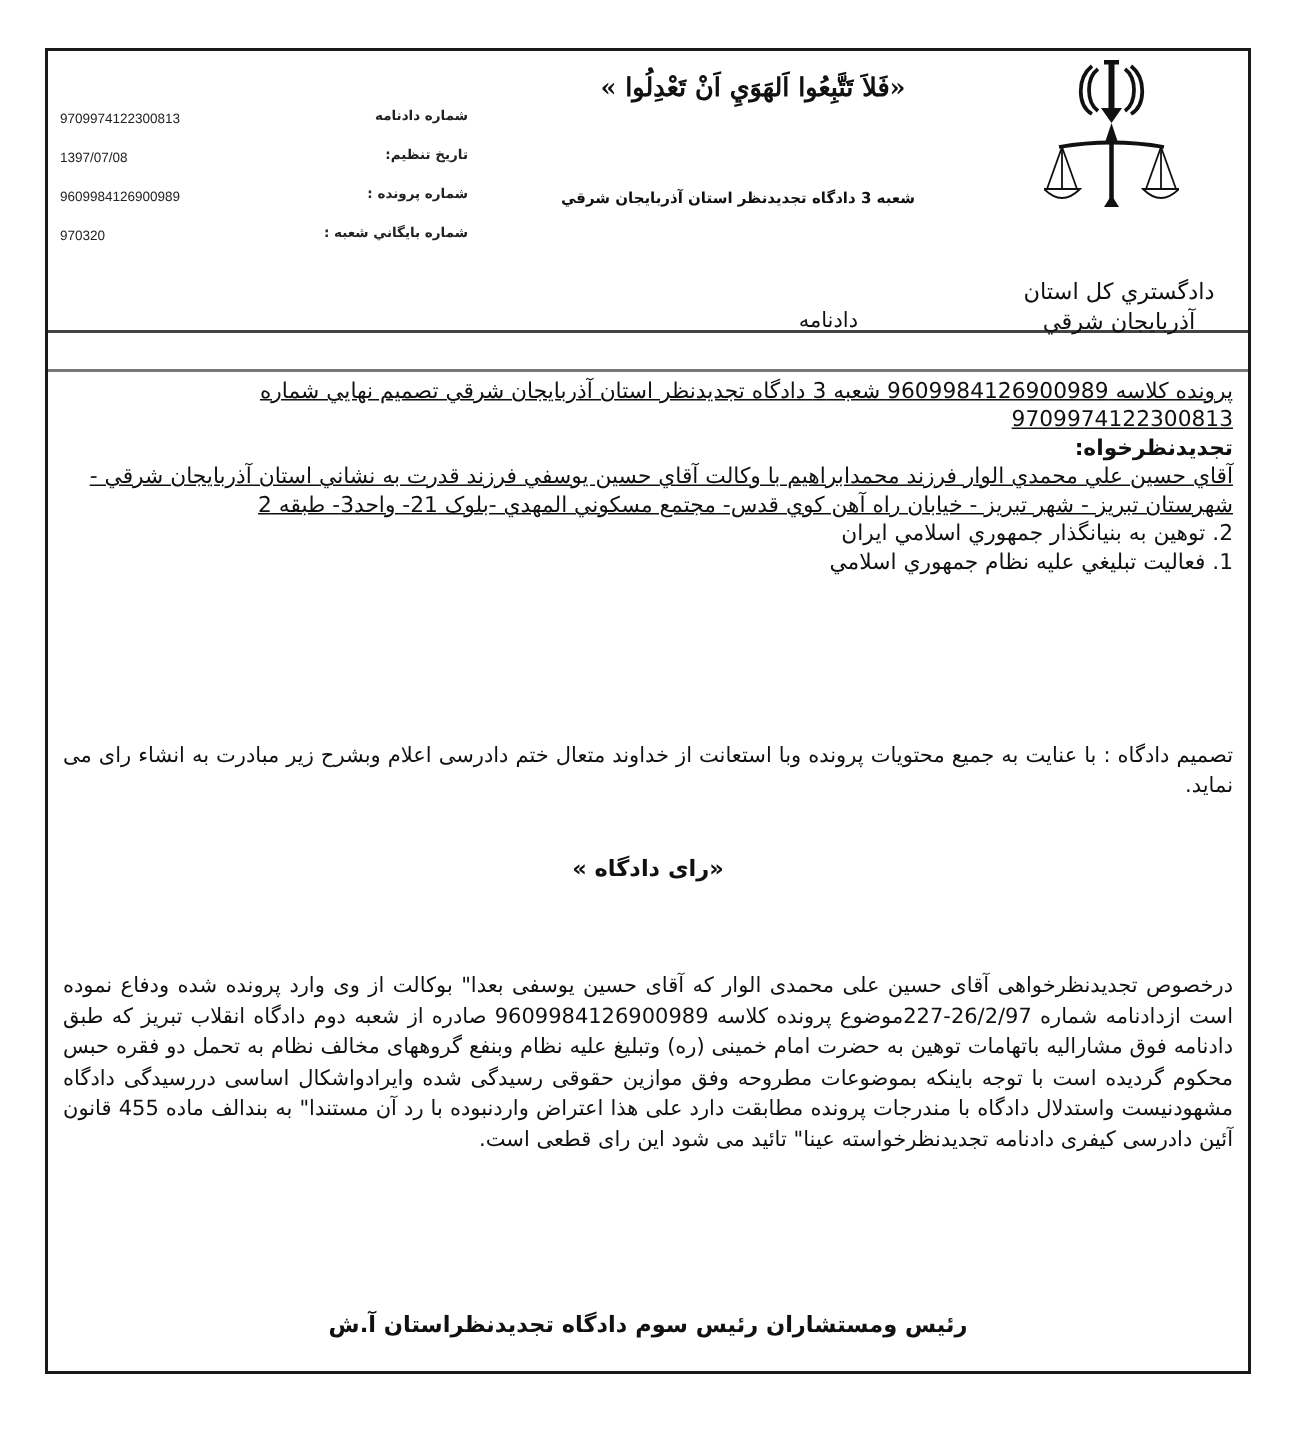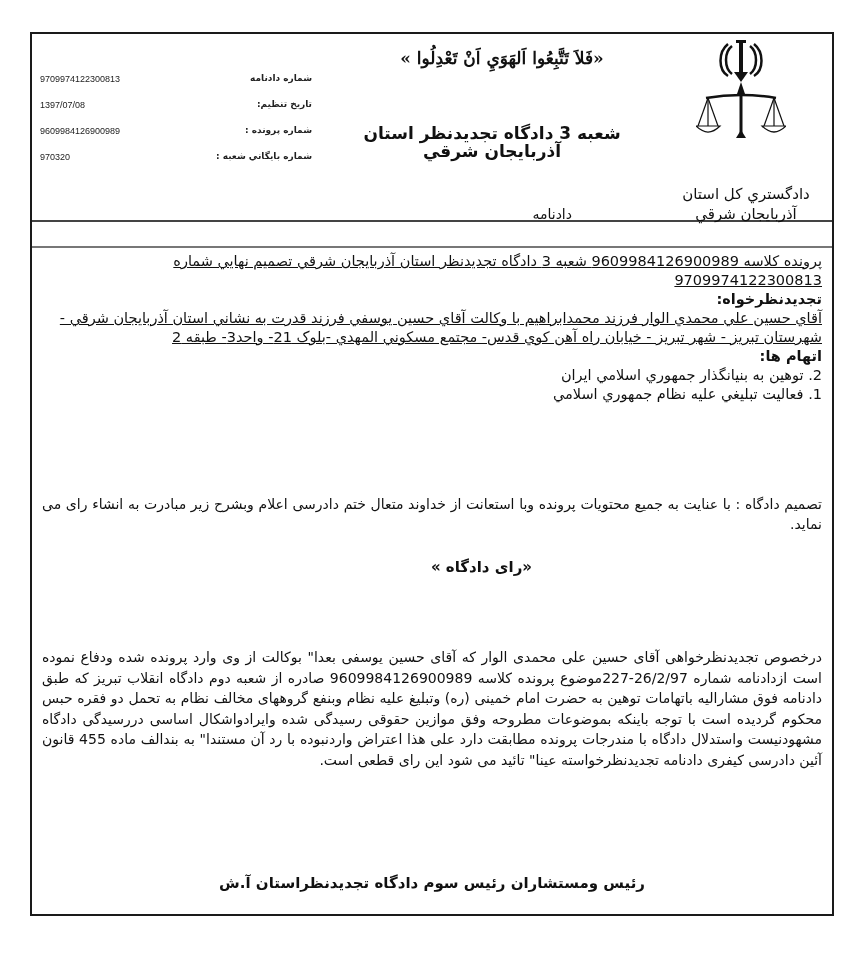--- a/index.html
+++ b/index.html
@@ -70,21 +70,21 @@
       font-weight: bold;
       font-family: "DejaVu Serif", serif;
     }
     .court-title {
       position: absolute;
       left: 300px;
       top: 90px;
       width: 320px;
       text-align: center;
       direction: rtl;
-      font-size: 17px;
+      font-size: 10px;
       font-weight: bold;
       line-height: 18px;
     }
     .doc-title {
       position: absolute;
       left: 380px;
       top: 172px;
       width: 160px;
       text-align: right;
       direction: rtl;
@@ -161,23 +161,23 @@
       width: 780px;
       direction: rtl;
       text-align: justify;
       text-align-last: right;
       font-size: 14px;
       line-height: 20px;
     }
     .verdict-heading {
       position: absolute;
       left: 300px;
-      top: 524px;
+      top: 536px;
       width: 200px;
-      text-align: right;
+      text-align: center;
       direction: rtl;
       font-size: 15px;
       font-weight: bold;
     }
     .ruling {
       position: absolute;
       left: 10px;
       top: 613px;
       width: 780px;
       direction: rtl;
@@ -263,21 +263,20 @@
       </div>
     </div>
   </div>
 
   <div class="empty-row"></div>
 
   <div class="body">
     <p class="para">پرونده کلاسه 9609984126900989 شعبه 3 دادگاه تجديدنظر استان آذربايجان شرقي تصميم نهايي شماره 9709974122300813</p>
     <div class="bold-label">تجديدنظرخواه:</div>
     <p class="para">آقاي حسين علي محمدي الوار فرزند محمدابراهيم با وکالت آقاي حسين يوسفي فرزند قدرت به نشاني استان آذربايجان شرقي - شهرستان تبريز - شهر تبريز - خيابان راه آهن کوي قدس- مجتمع مسکوني المهدي -بلوک 21- واحد3- طبقه 2</p>
-    <div class="bold-label">اتهام ها:</div>
     <ul class="charges">
       <li>2. توهين به بنيانگذار جمهوري اسلامي ايران</li>
       <li>1. فعاليت تبليغي عليه نظام جمهوري اسلامي</li>
     </ul>
   </div>
 
   <div class="decision">تصمیم دادگاه : با عنایت به جمیع محتویات پرونده وبا استعانت از خداوند متعال ختم دادرسی اعلام وبشرح زیر مبادرت به انشاء رای می نماید.</div>
 
   <div class="verdict-heading">«رای دادگاه »</div>
 

